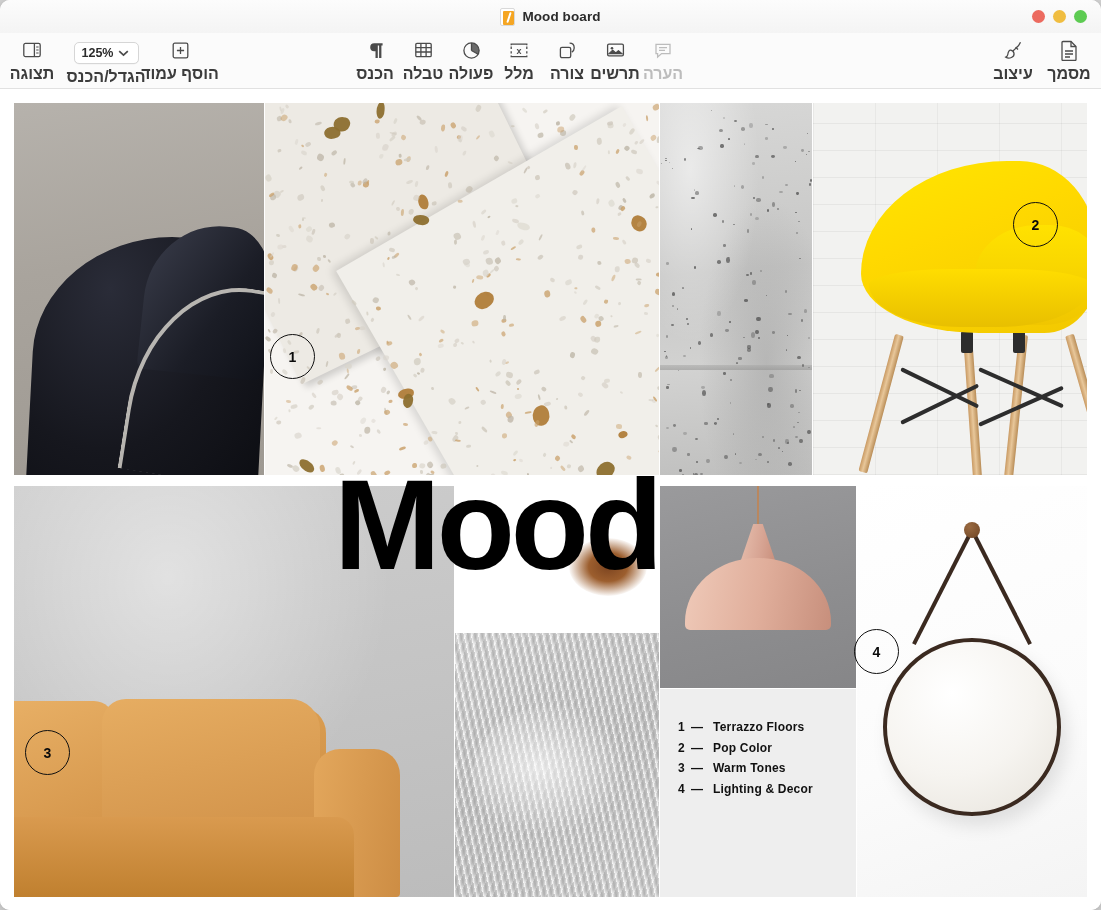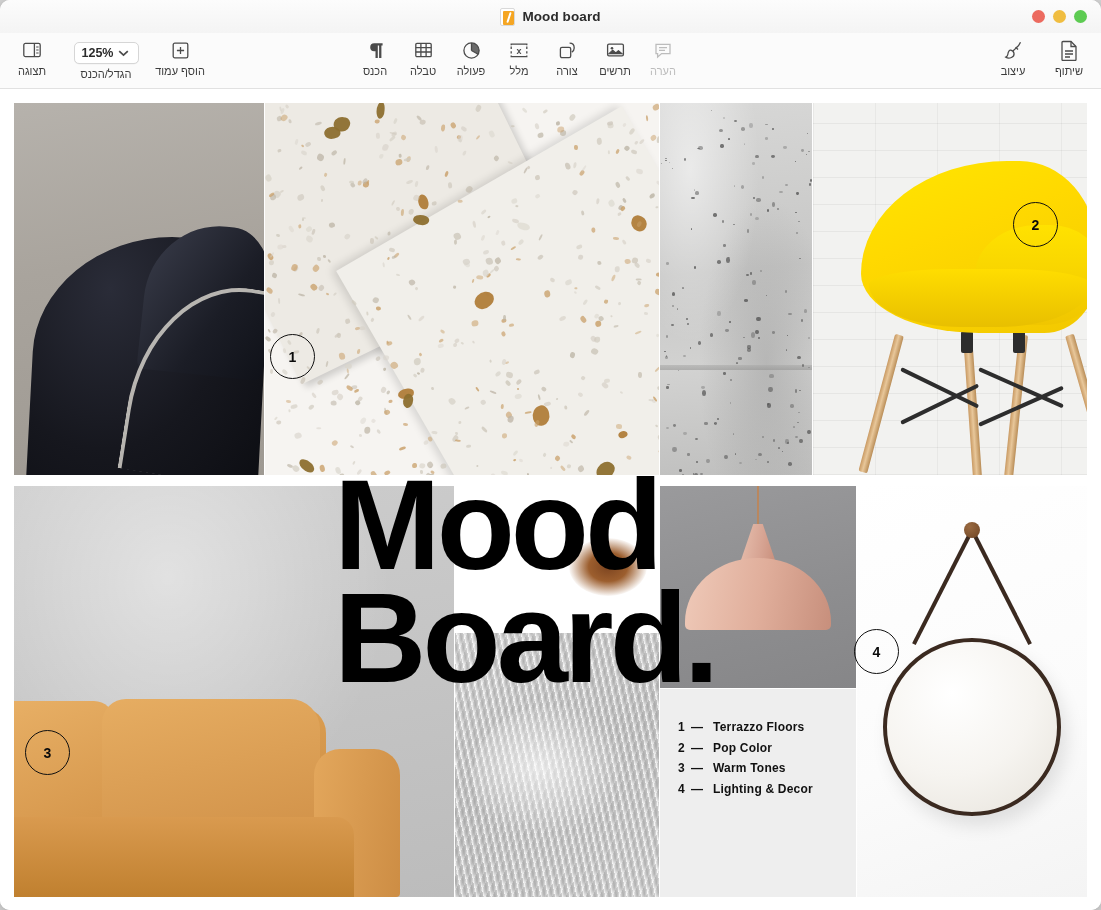--- a/index.html
+++ b/index.html
@@ -107,24 +107,25 @@
   }
   .tb-item.wide { width: 92px; }
   .tb-item.wider { width: 106px; }
   .tb-icon {
     height: 22px;
     display: flex; align-items: center; justify-content: center;
     color: #4b4b4b;
   }
   .tb-icon svg { display: block; }
   .tb-label {
-    font-size: 11px;
+    font-size: 16px;
     color: #3c3c3c;
     white-space: nowrap;
     letter-spacing: 0;
+    font-weight: bold;
   }
   .tb-item.disabled .tb-icon { color: #bcbcbc; }
   .tb-item.disabled .tb-label { color: #bcbcbc; }
 
   .zoom-pill {
     margin-top: 3px;
     height: 22px;
     padding: 0 9px 0 7px;
     border: 1px solid #d6d6d6;
     border-radius: 5px;
@@ -483,21 +484,21 @@
 
     <div class="tb-group" style="right:4px;">
       <div class="tb-item">
         <span class="tb-icon">
           <svg width="17" height="21" viewBox="0 0 17 21" fill="none" stroke="currentColor" stroke-width="1.3">
             <path d="M2 1.5h8l5 5v13a1 1 0 0 1-1 1H2a1 1 0 0 1-1-1V2.5a1 1 0 0 1 1-1z"></path>
             <path d="M10 1.5v5h5"></path>
               <path d="M4 11h8M4 14h8M4 17h5"></path>
           </svg>
         </span>
-        <span class="tb-label">שיתוף</span>
+        <span class="tb-label">מסמך</span>
       </div>
       <div class="tb-item">
         <span class="tb-icon">
           <svg width="20" height="21" viewBox="0 0 20 21" fill="none" stroke="currentColor" stroke-width="1.3">
             <path d="M17.5 2.2c-1 2.6-4.2 6-7.6 8.7"></path>
             <path d="M12.6 7.1l2.4 2.4"></path>
             <path d="M7.8 10.2c1.6.3 2.9 1.6 3.2 3.2.3 1.8-.9 3.4-2.6 4.1-1.8.8-4.2.6-5.6-.4 1.3-.5 1.8-1.5 2-2.6.3-1.9 1.3-4.5 3-4.3z"></path>
           </svg>
         </span>
         <span class="tb-label">עיצוב</span>
@@ -1272,21 +1273,20 @@
 
       <div class="tile t-mirror">
         <div class="strap l"></div>
         <div class="strap r"></div>
         <div class="mirror-peg"></div>
         <div class="mirror-ring"></div>
       </div>
 
       <div class="headline">
         <span class="l1">Mood</span>
-        <span class="l2">Board.</span>
       </div>
 
       <div class="badge badge-1">1</div>
       <div class="badge badge-2">2</div>
       <div class="badge badge-3">3</div>
       <div class="badge badge-4">4</div>
 
     </div>
   </div>
 

